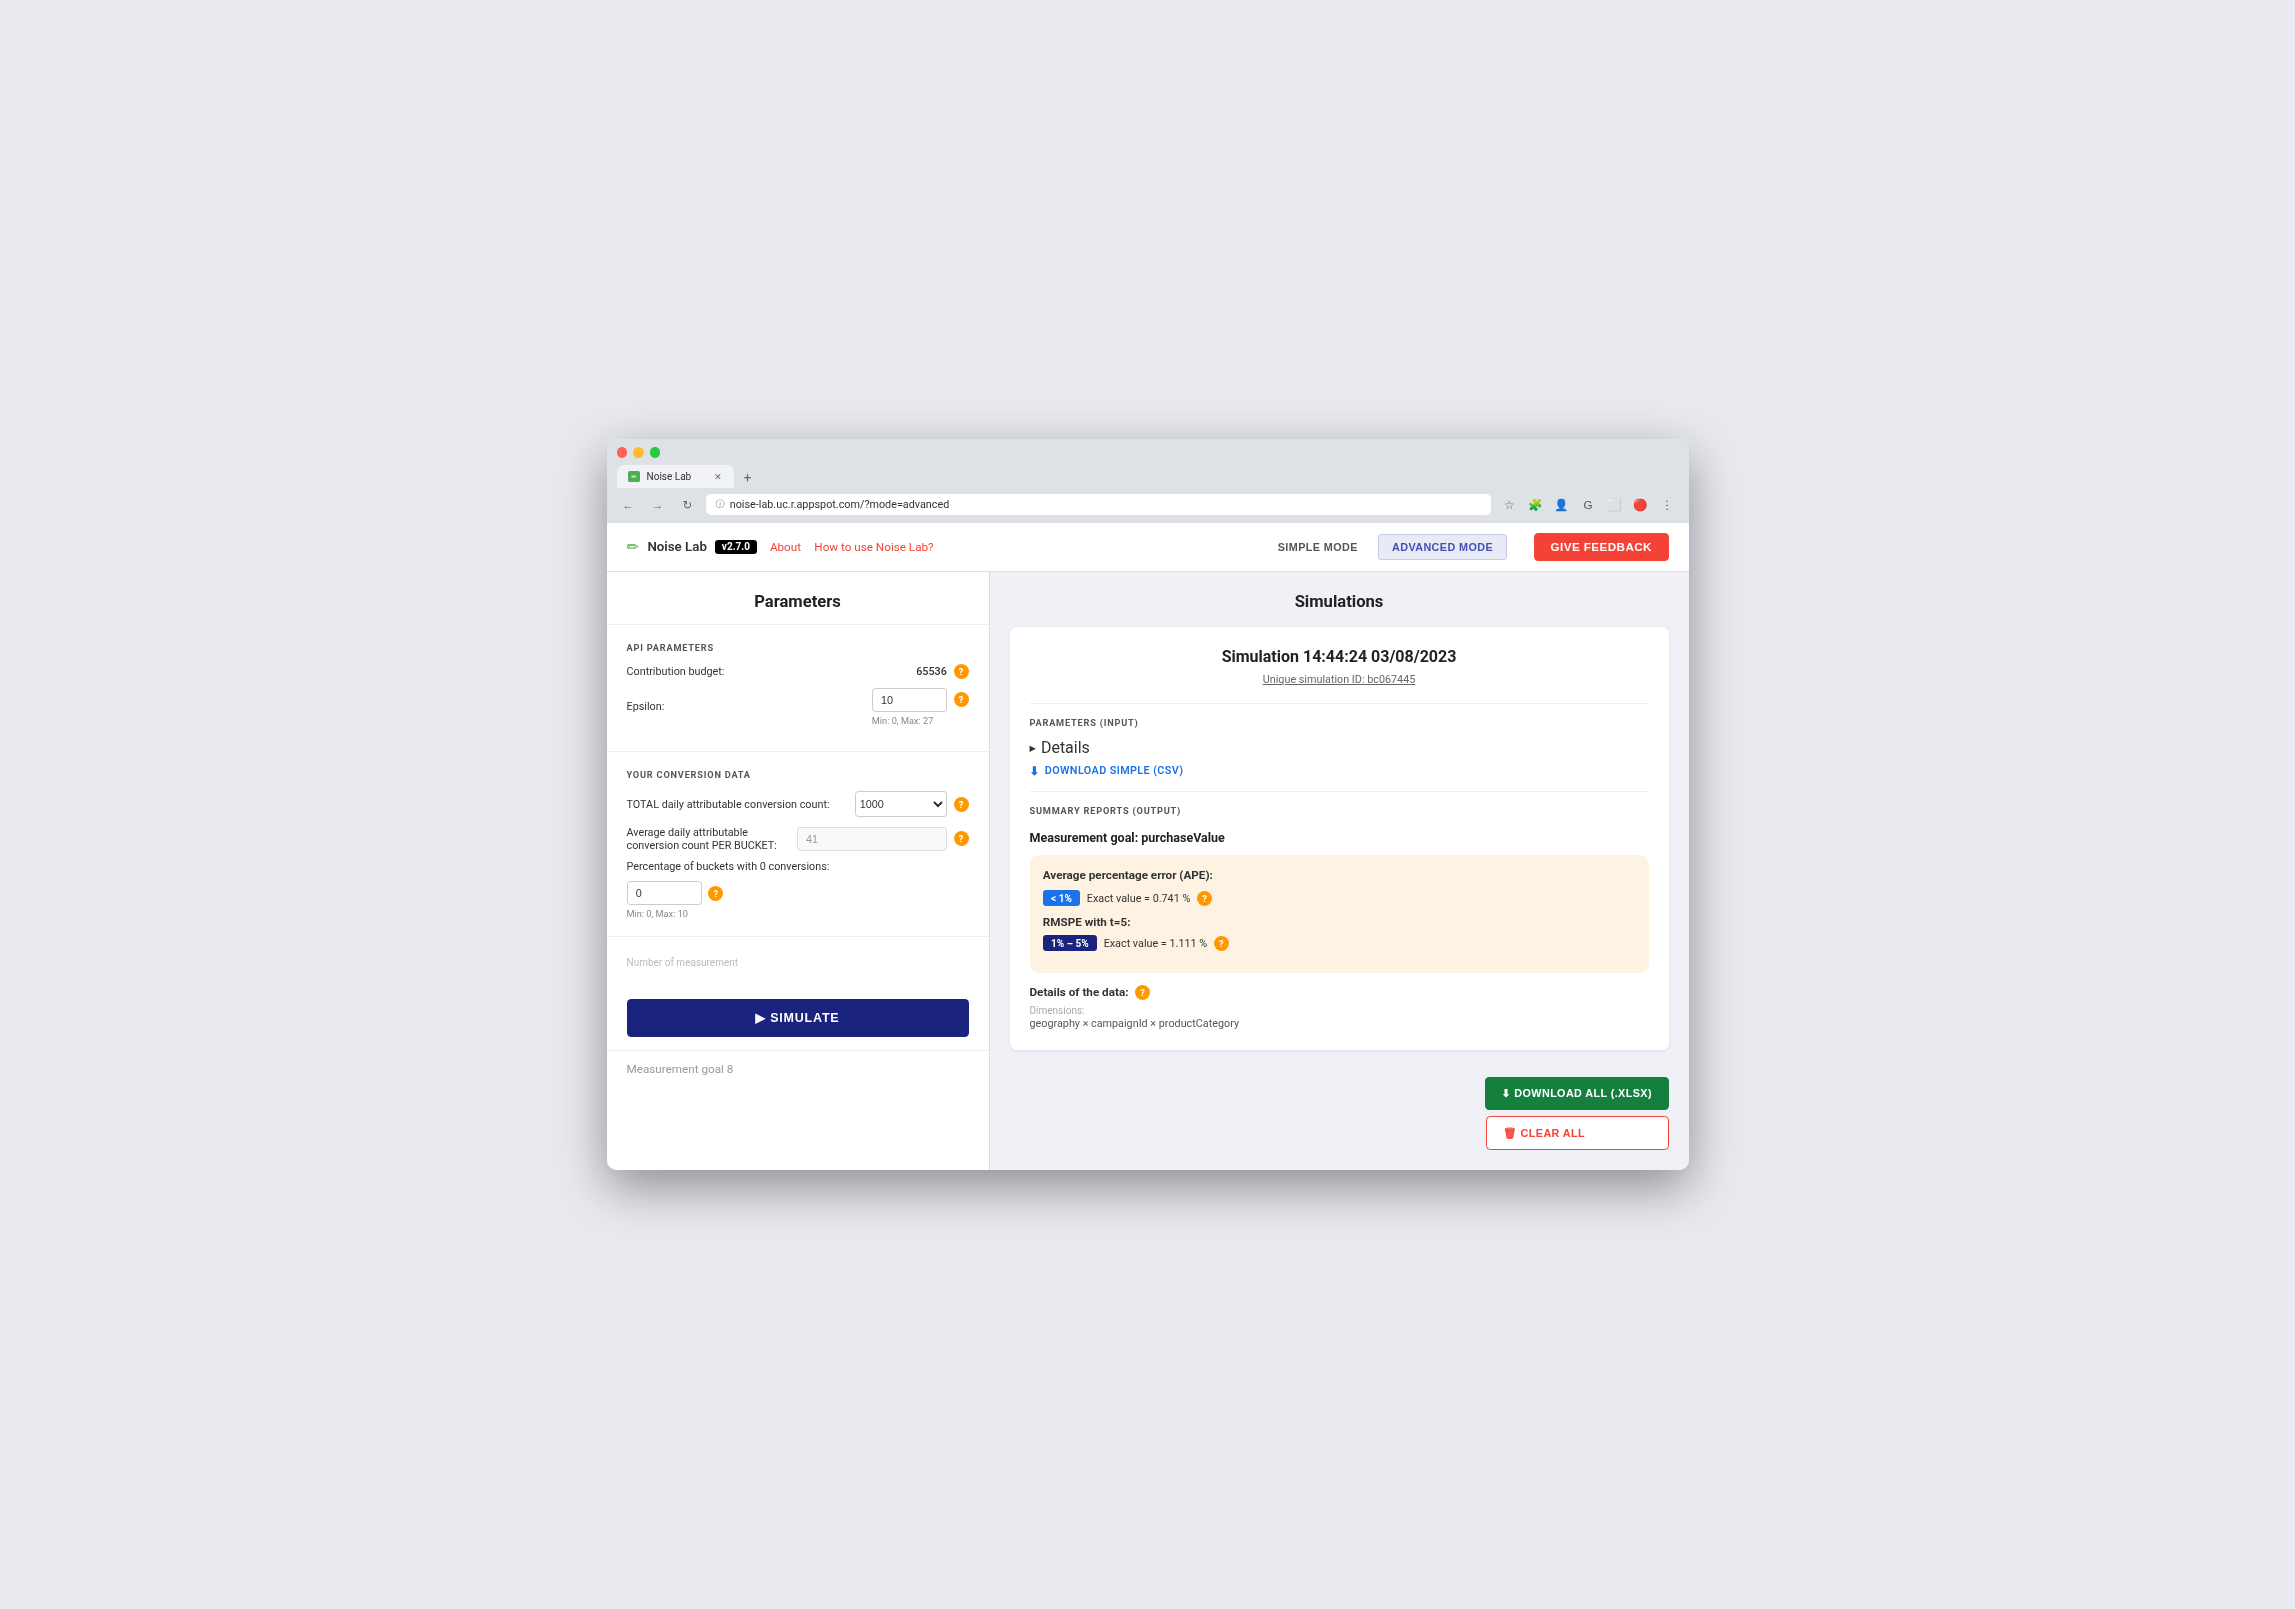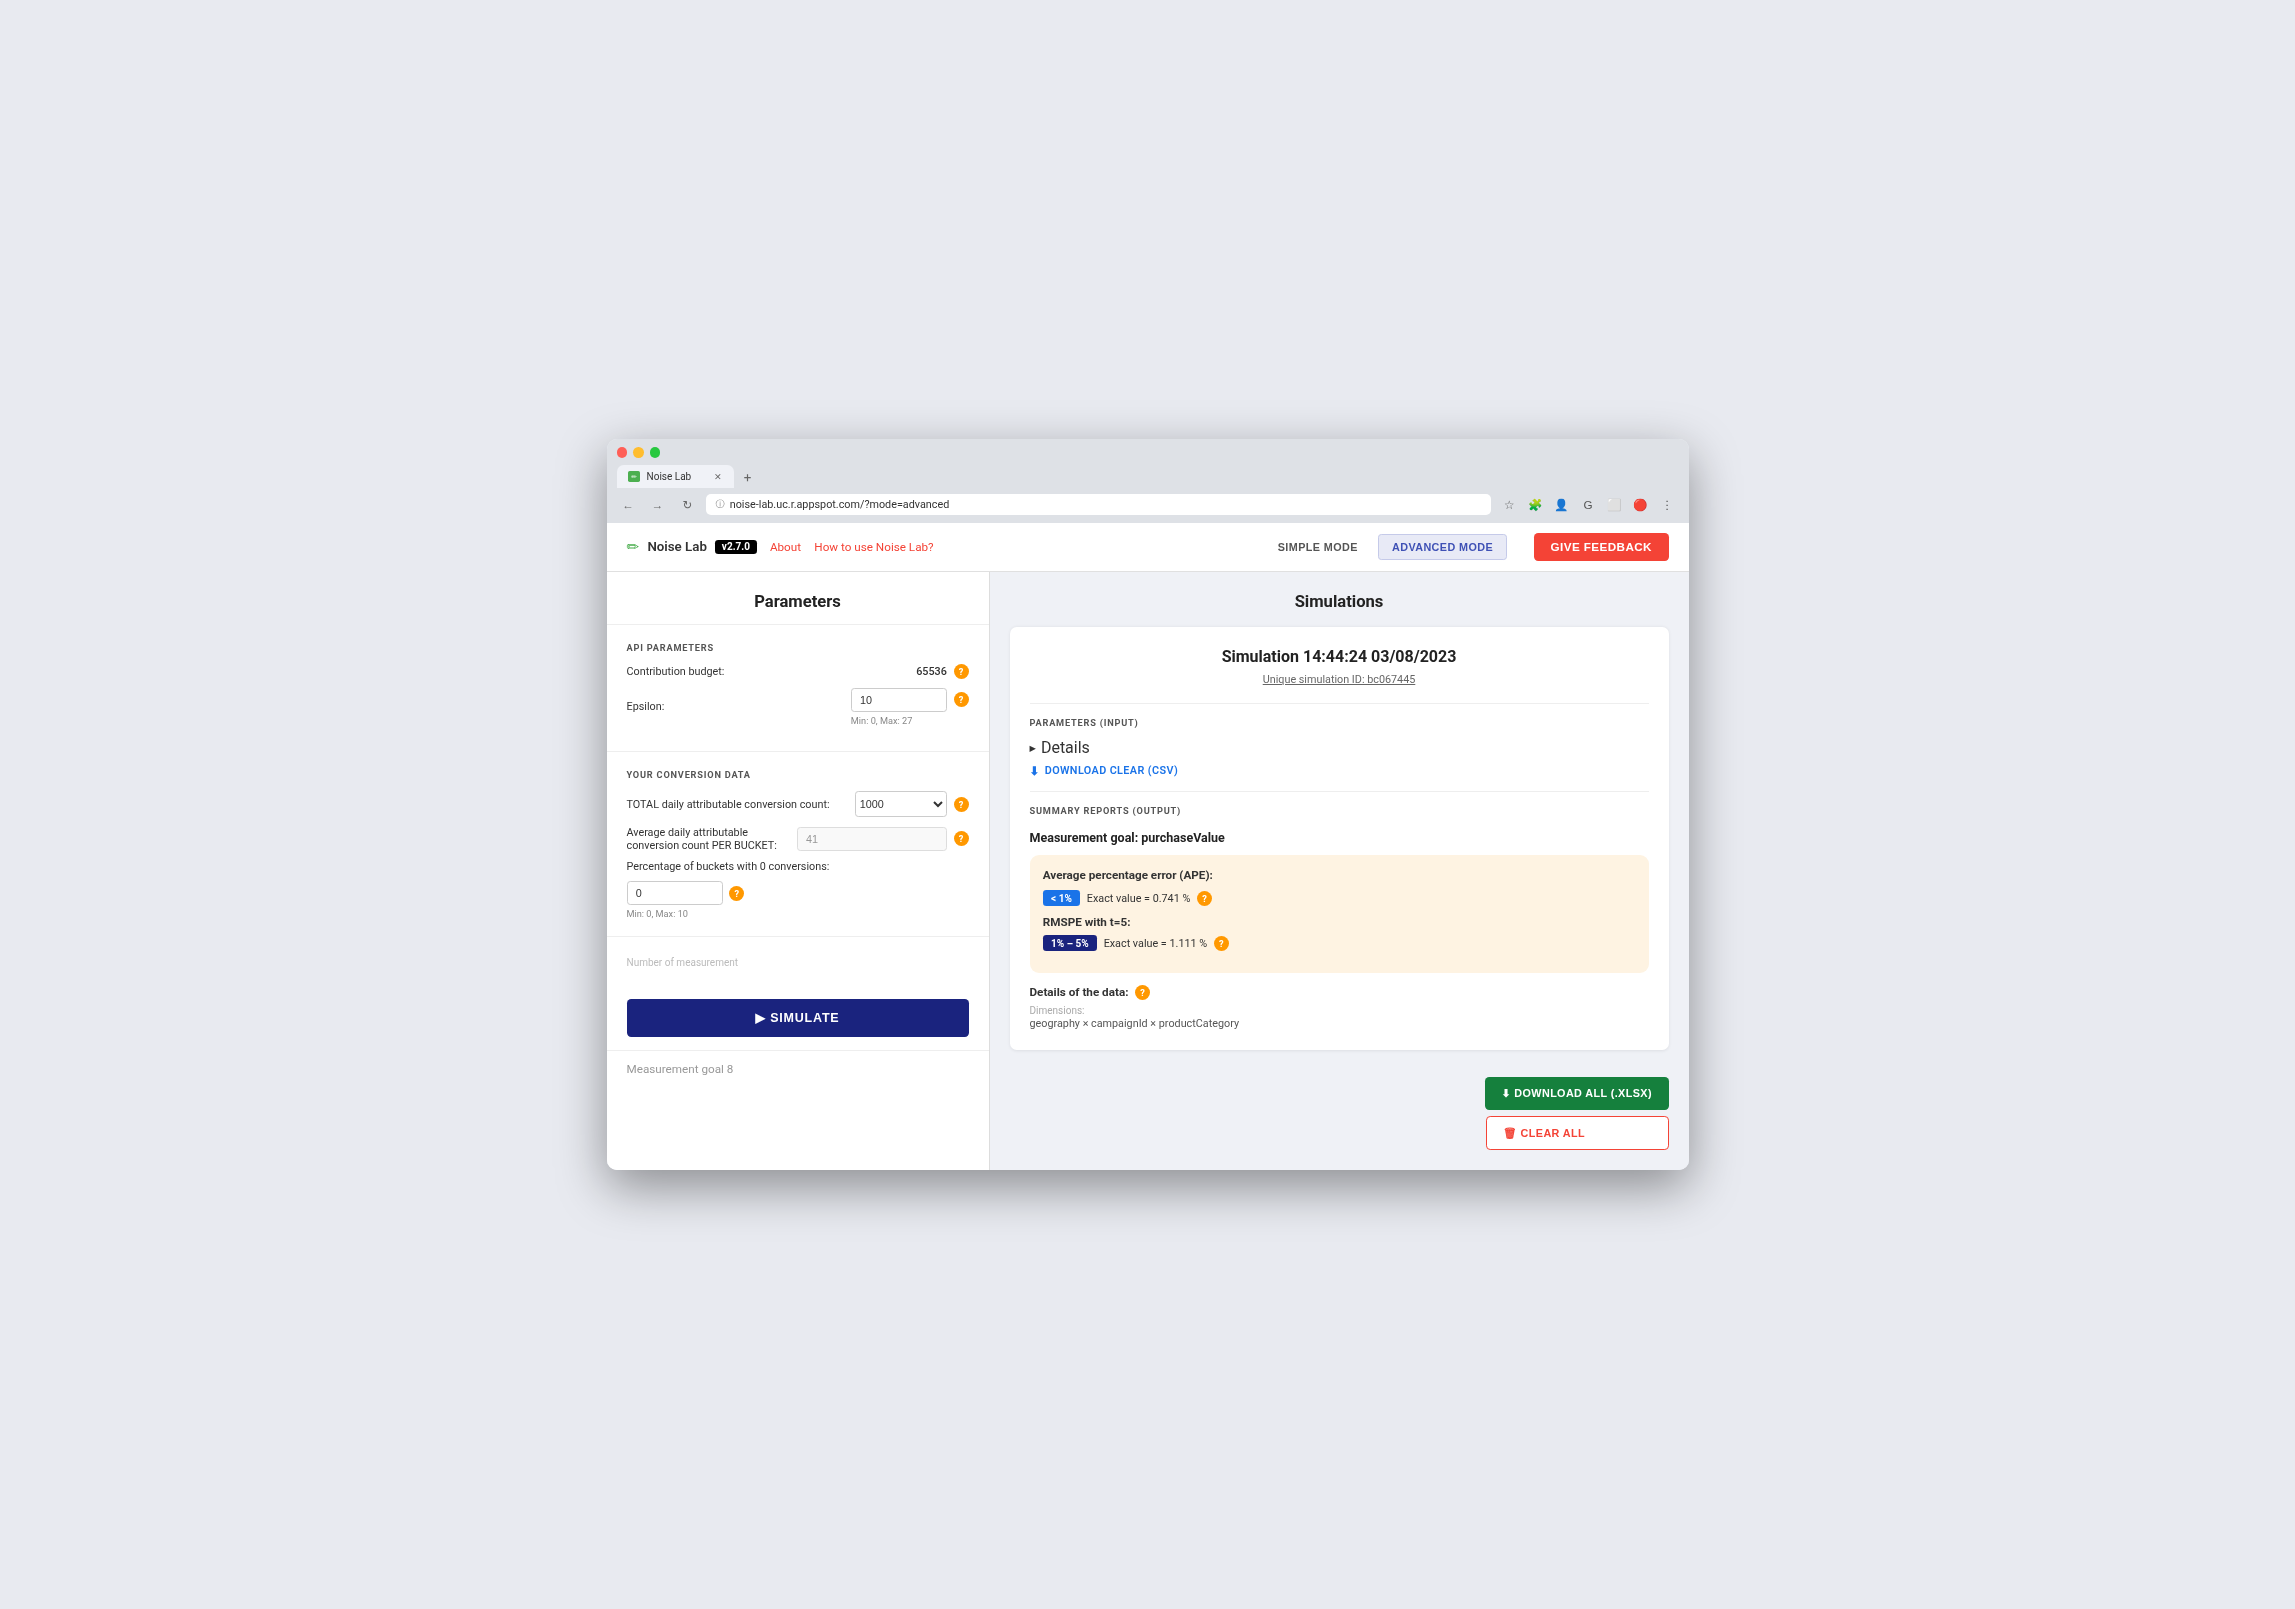--- a/index.html
+++ b/index.html
@@ -330,21 +330,21 @@
       display: flex;
       align-items: center;
       gap: 6.7px;
     }
 
     .param-input {
       border: 0.8px solid #ccc;
       border-radius: 3.3px;
       padding: 5px 8.3px;
       font-size: 10.8px;
-      width: 96px;
+      width: 75px;
       color: #333;
     }
 
     .param-hint {
       font-size: 9.2px;
       color: #888;
     }
 
     .param-select {
       border: 0.8px solid #ccc;
@@ -764,21 +764,21 @@
 
           <div class="sim-section-label">PARAMETERS (INPUT)</div>
 
           <div class="details-row">
             <span class="details-triangle">▶</span>
             <span class="details-label">Details</span>
           </div>
 
           <a class="download-csv-link">
             <span class="download-icon-blue">⬇</span>
-            <span>DOWNLOAD CLEAR (CSV)</span>
+            <span>DOWNLOAD SIMPLE (CSV)</span>
           </a>
 
           <hr class="sim-divider">
 
           <div class="sim-section-label">SUMMARY REPORTS (OUTPUT)</div>
 
           <div class="summary-section">
             <p class="measurement-goal-title">Measurement goal: purchaseValue</p>
 
             <div class="ape-card">

